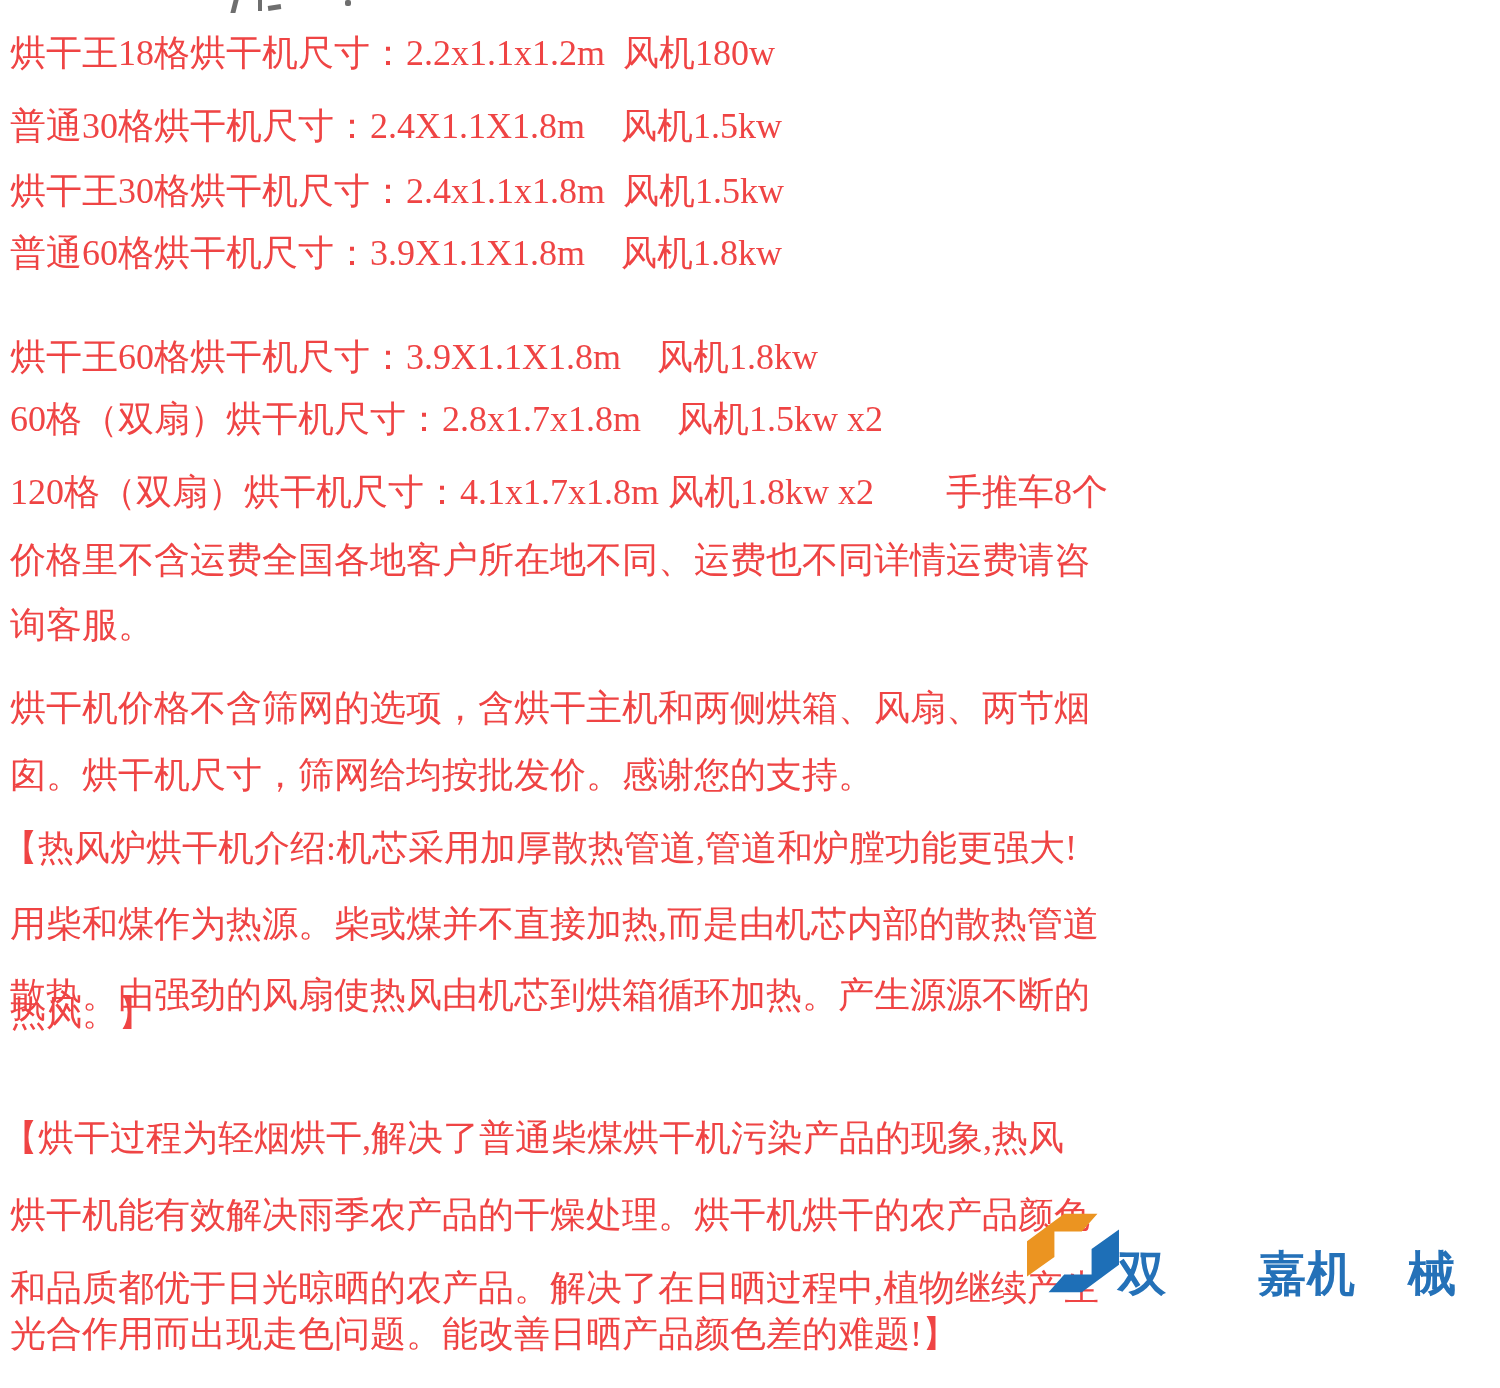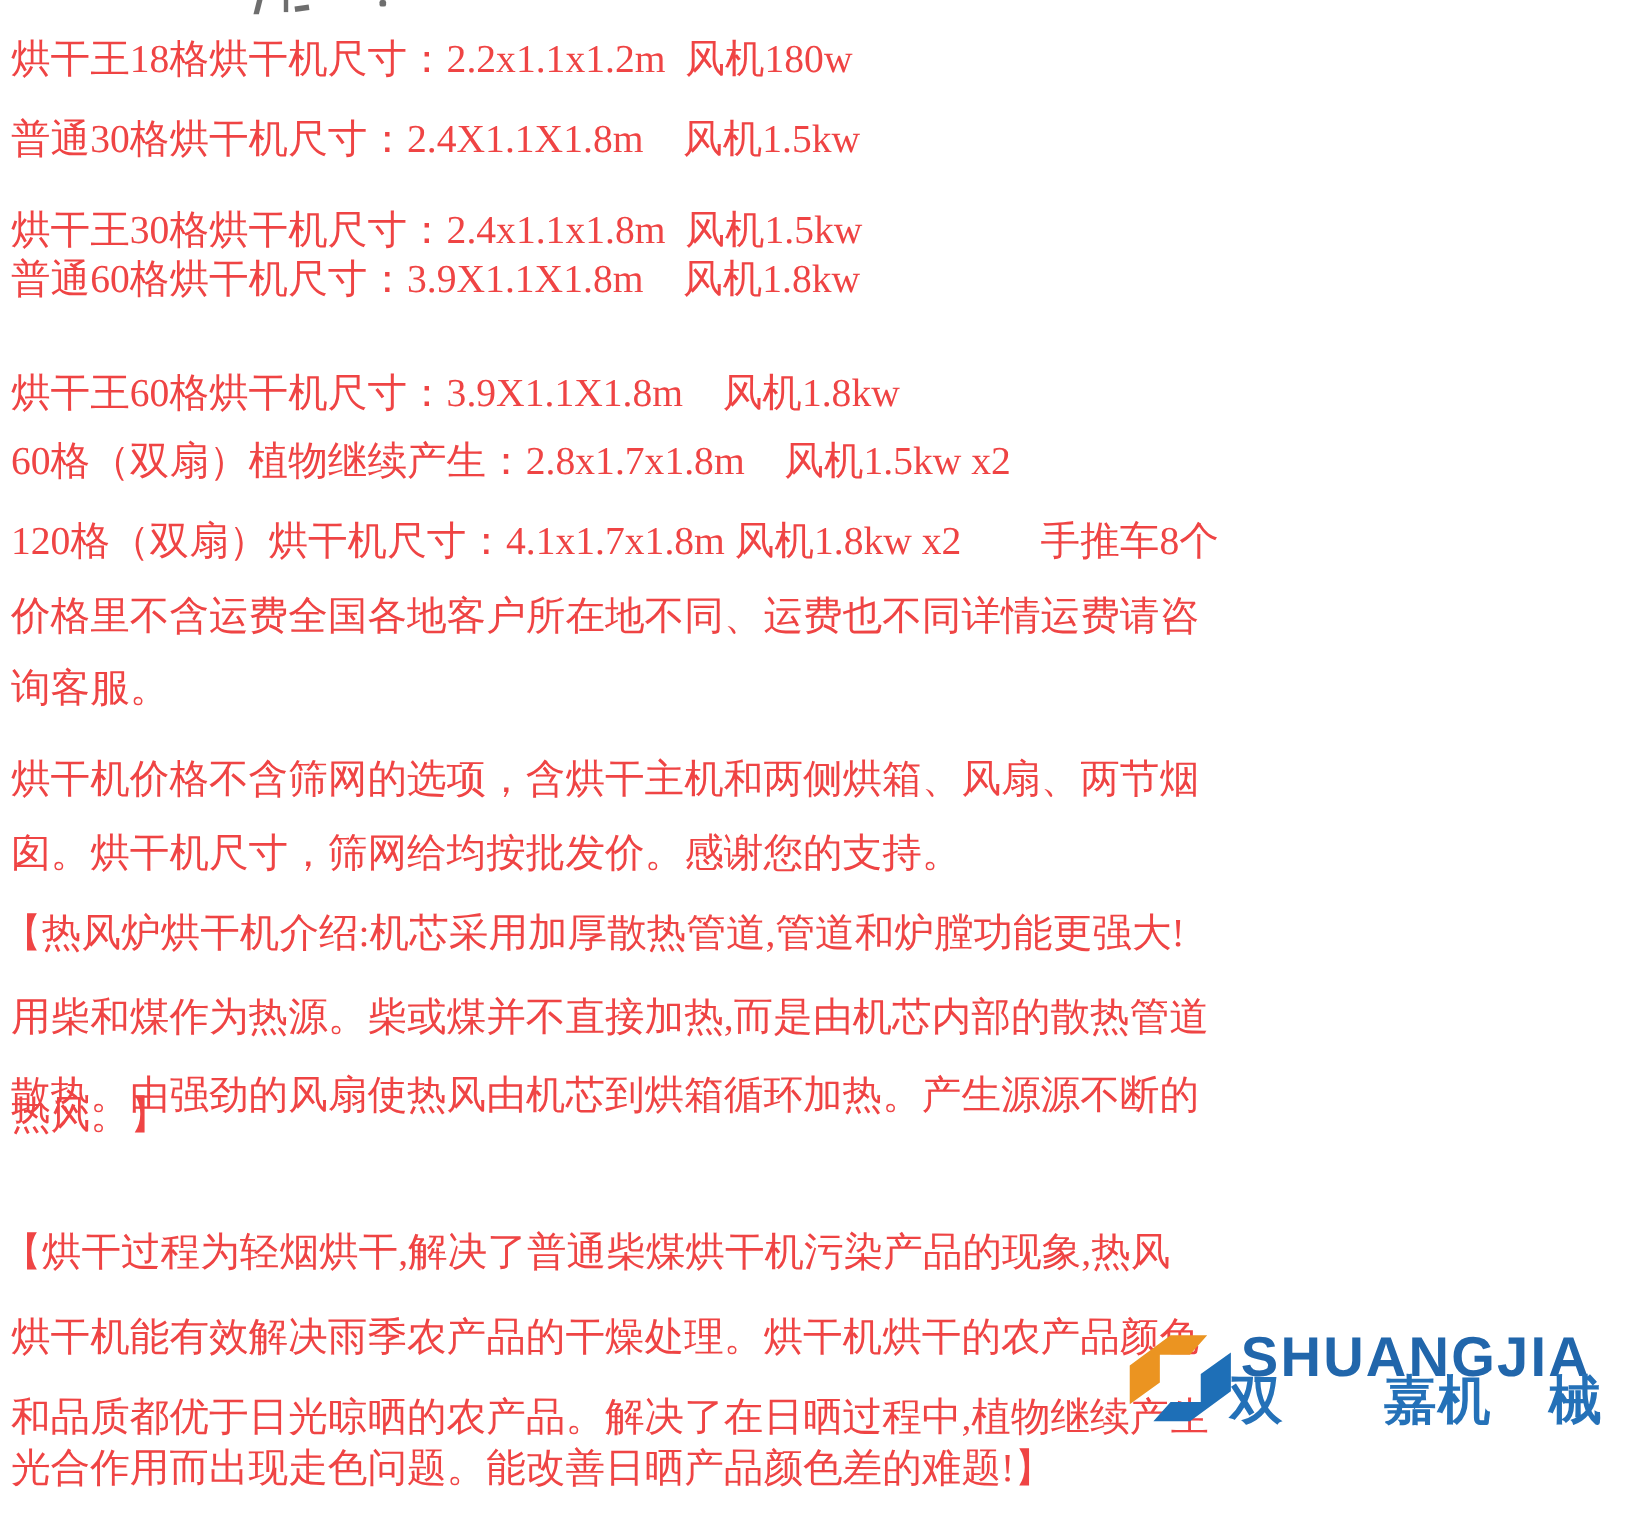--- a/index.html
+++ b/index.html
@@ -41,24 +41,24 @@
 
 <div>
   <div class="frag frag-a"></div>
   <div class="frag frag-b"></div>
   <div class="frag frag-c"></div>
   <div class="frag frag-d"></div>
 </div>
 
 <div class="line" style="top:24px">烘干王18格烘干机尺寸：2.2x1.1x1.2m  风机180w</div>
 <div class="line" style="top:97px">普通30格烘干机尺寸：2.4X1.1X1.8m　风机1.5kw</div>
-<div class="line" style="top:180px">烘干王30格烘干机尺寸：2.4x1.1x1.8m  风机1.5kw</div>
+<div class="line" style="top:162px">烘干王30格烘干机尺寸：2.4x1.1x1.8m  风机1.5kw</div>
 <div class="line" style="top:224px">普通60格烘干机尺寸：3.9X1.1X1.8m　风机1.8kw</div>
 <div class="line" style="top:328px">烘干王60格烘干机尺寸：3.9X1.1X1.8m　风机1.8kw</div>
-<div class="line" style="top:390px">60格（双扇）植物继续产生：2.8x1.7x1.8m　风机1.5kw x2</div>
+<div class="line" style="top:390px">60格（双扇）烘干机尺寸：2.8x1.7x1.8m　风机1.5kw x2</div>
 <div class="line" style="top:463px">120格（双扇）烘干机尺寸：4.1x1.7x1.8m 风机1.8kw x2　　手推车8个</div>
 
 <div class="line" style="top:531px">价格里不含运费全国各地客户所在地不同、运费也不同详情运费请咨</div>
 <div class="line" style="top:596px">询客服。</div>
 
 <div class="line" style="top:679px">烘干机价格不含筛网的选项，含烘干主机和两侧烘箱、风扇、两节烟</div>
 <div class="line" style="top:746px">囱。烘干机尺寸，筛网给均按批发价。感谢您的支持。</div>
 
 <div class="line flush" style="top:819px">【热风炉烘干机介绍:机芯采用加厚散热管道,管道和炉膛功能更强大!</div>
 <div class="line" style="top:895px">用柴和煤作为热源。柴或煤并不直接加热,而是由机芯内部的散热管道</div>
@@ -68,18 +68,17 @@
 <div class="line flush" style="top:1109px">【烘干过程为轻烟烘干,解决了普通柴煤烘干机污染产品的现象,热风</div>
 <div class="line" style="top:1186px">烘干机能有效解决雨季农产品的干燥处理。烘干机烘干的农产品颜色</div>
 <div class="line" style="top:1259px">和品质都优于日光晾晒的农产品。解决了在日晒过程中,植物继续产生</div>
 <div class="line" style="top:1305px">光合作用而出现走色问题。能改善日晒产品颜色差的难题!】</div>
 
 <div class="watermark">
   <svg class="smark" viewBox="0 0 110 92" aria-hidden="true">
     <path d="M8 34 L46 6 L80 6 L64 24 L36 24 L36 50 L8 70 Z" fill="#EB9421"></path>
     <path d="M102 58 L64 86 L30 86 L46 68 L74 68 L74 42 L102 22 Z" fill="#1E6FB7"></path>
   </svg>
-  <div class="brand-latin">SHUANGJIA</div>
   <span class="cnc cn0">双</span>
   <span class="cnc cn1">嘉</span>
   <span class="cnc cn2">机</span>
   <span class="cnc cn3">械</span>
 </div>
 
 </body></html>

